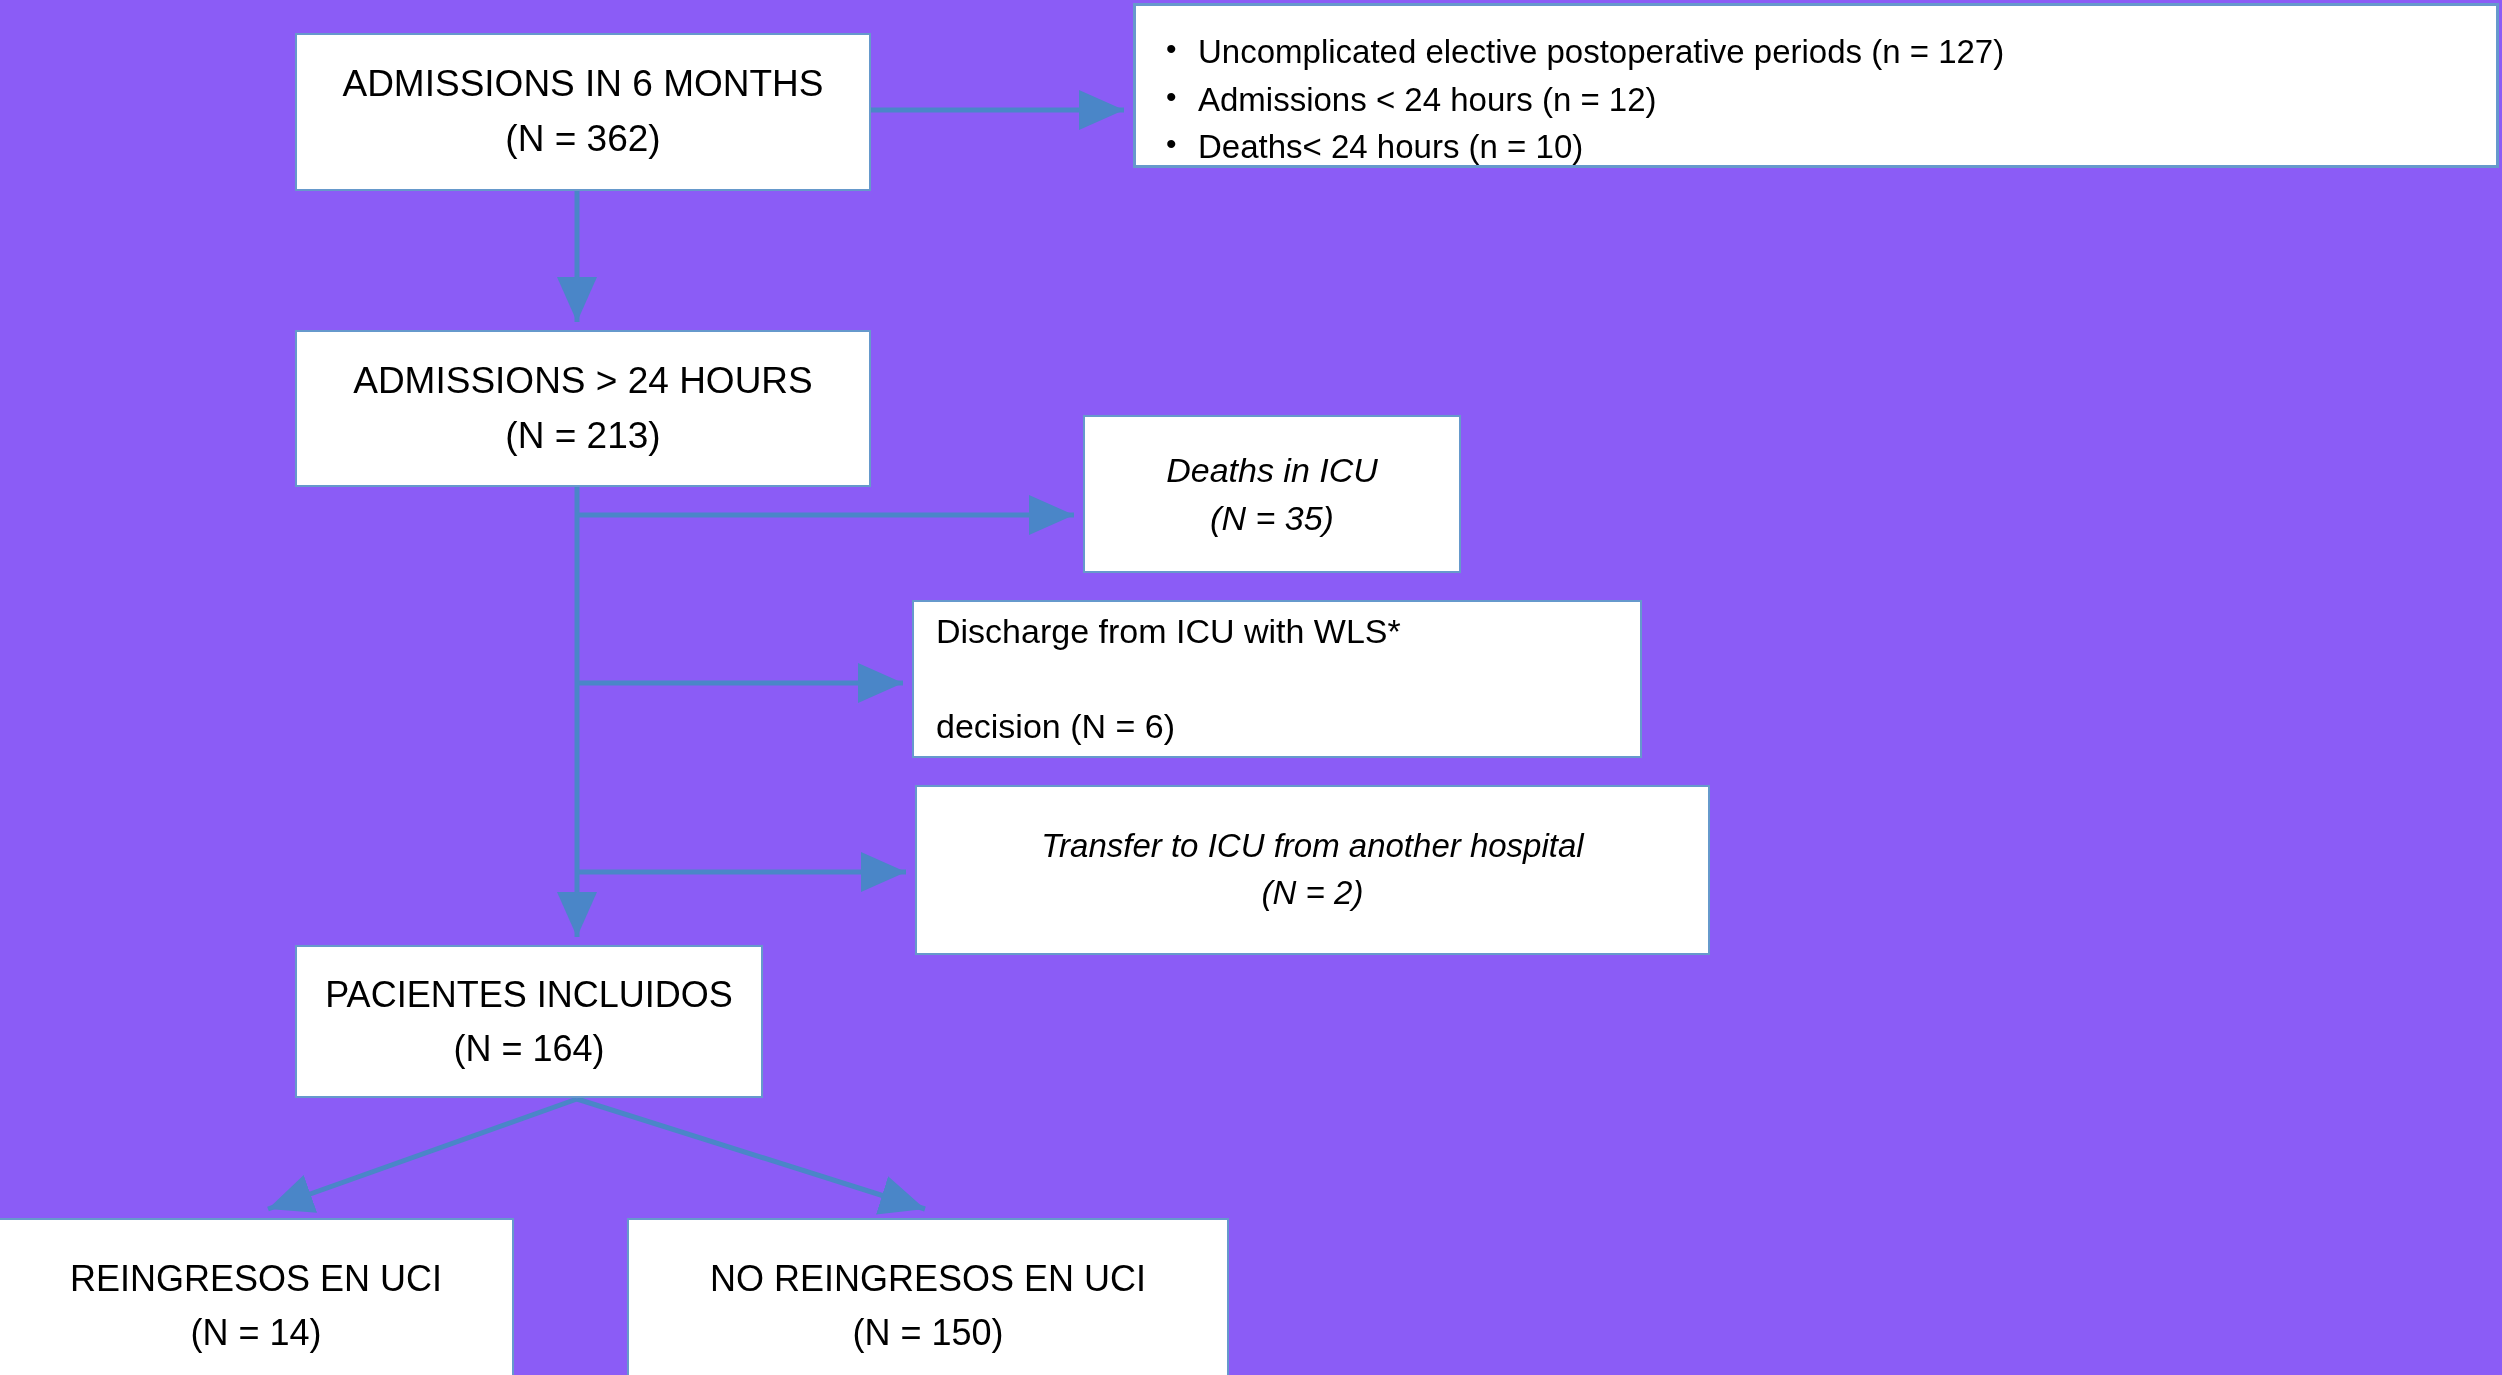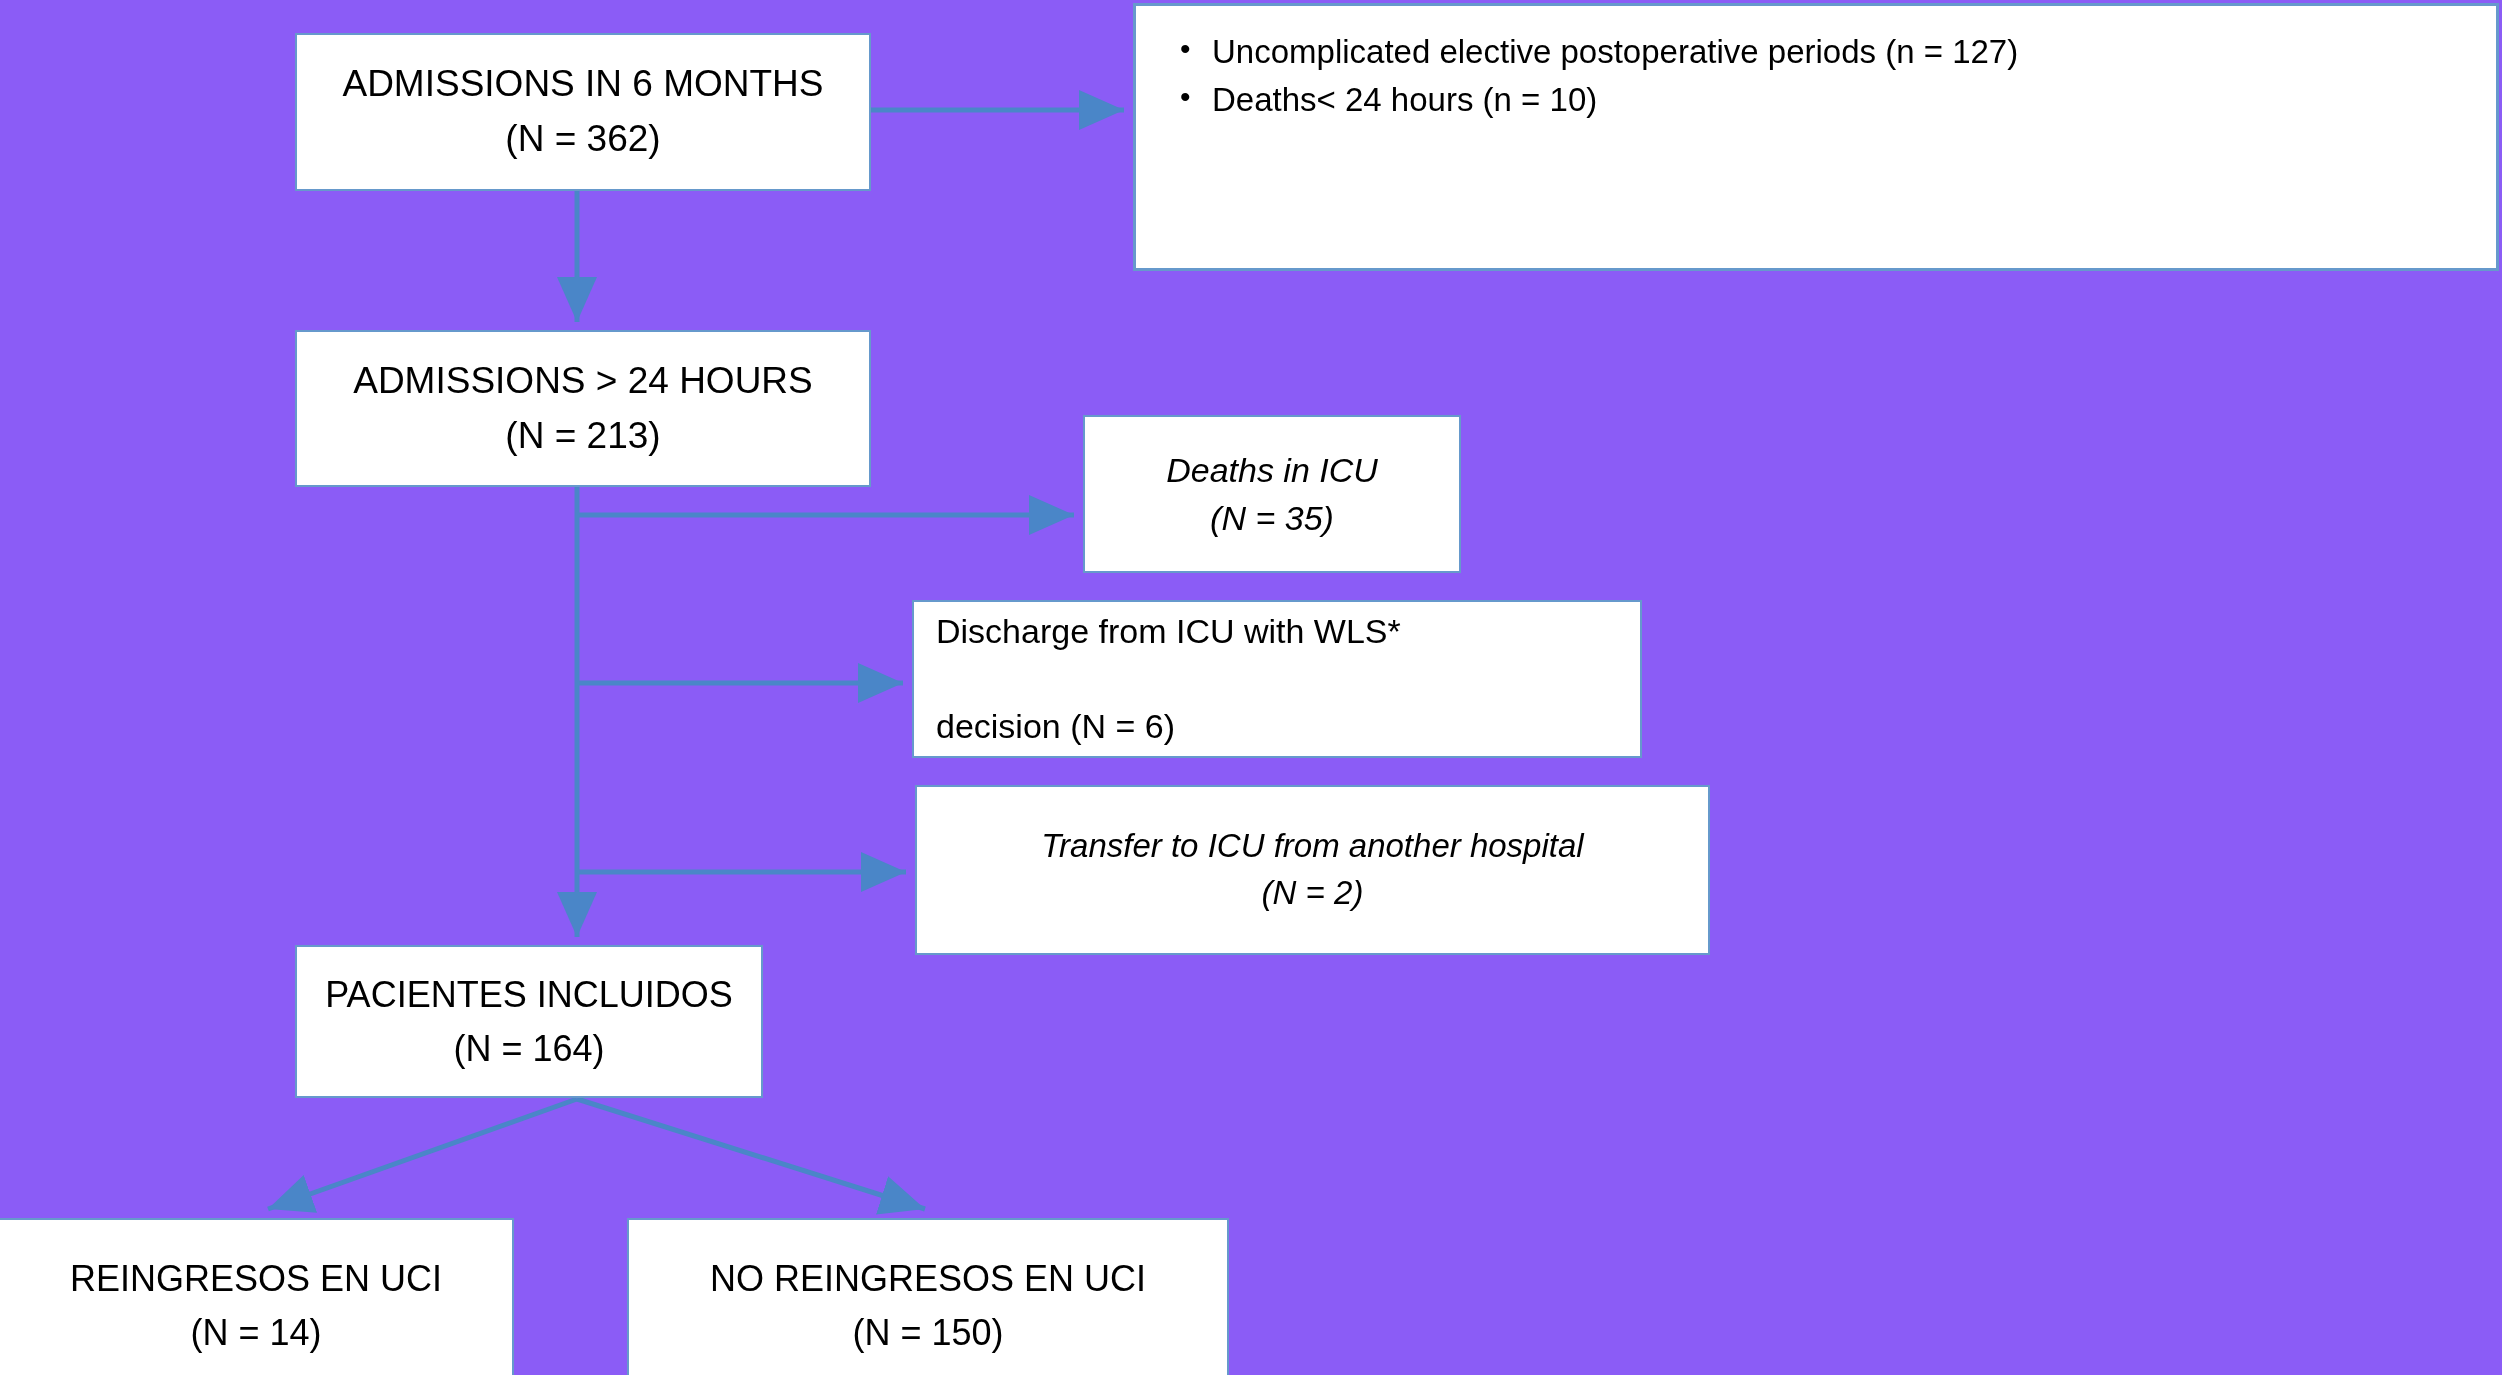--- a/index.html
+++ b/index.html
@@ -28,22 +28,22 @@
   }
   .node .line {
     display: block;
     white-space: pre;
   }
   .center { align-items: center; text-align: center; }
   .leftal { align-items: flex-start; text-align: left; }
 
   
   #node-admissions-6m   { left: 295px;  top: 33px;   width: 576px; height: 158px; font-size: 37px; }
-  #node-exclusions      { left: 1133px; top: 3px;    width: 1366px; height: 268px; border-width: 3px;
-                          padding: 22px 0 0 42px; justify-content: flex-start; }
+  #node-exclusions      { left: 1133px; top: 3px;    width: 1366px; height: 165px; border-width: 3px;
+                          padding: 22px 0 0 28px; justify-content: flex-start; }
   #node-admissions-24h  { left: 295px;  top: 330px;  width: 576px; height: 157px; font-size: 37px; }
   #node-deaths-icu      { left: 1083px; top: 415px;  width: 378px; height: 158px; font-size: 34px; }
   #node-wls             { left: 912px;  top: 600px;  width: 730px; height: 158px; font-size: 34px;
                           padding-left: 22px; gap: 45px; }
   #node-transfer        { left: 915px;  top: 785px;  width: 795px; height: 170px; font-size: 33px; }
   #node-included        { left: 295px;  top: 945px;  width: 468px; height: 153px; font-size: 36px; }
   #node-readmissions    { left: -2px;   top: 1218px; width: 516px; height: 175px; font-size: 36px; }
   #node-no-readmissions { left: 627px;  top: 1218px; width: 602px; height: 175px; font-size: 36px; }
 
   #node-admissions-6m .line,
@@ -137,20 +137,21 @@
   </svg>
 
   <div class="node center" id="node-admissions-6m">
     <span class="line">ADMISSIONS IN 6 MONTHS</span>
     <span class="line">(N = 362)</span>
   </div>
 
   <div class="node" id="node-exclusions">
     <ul class="bullets">
       <li>Uncomplicated elective postoperative periods (n = 127)</li>
+      <li>Admissions &lt; 24 hours (n = 12)</li>
       <li>Deaths&lt; 24 hours (n = 10)</li>
     </ul>
   </div>
 
   <div class="node center" id="node-admissions-24h">
     <span class="line">ADMISSIONS &gt; 24 HOURS</span>
     <span class="line">(N = 213)</span>
   </div>
 
   <div class="node center" id="node-deaths-icu">

